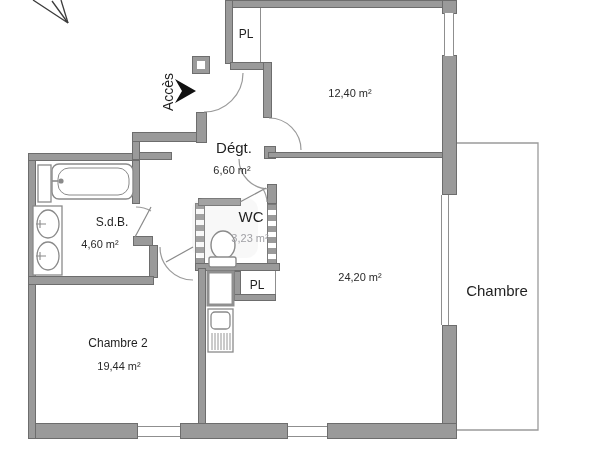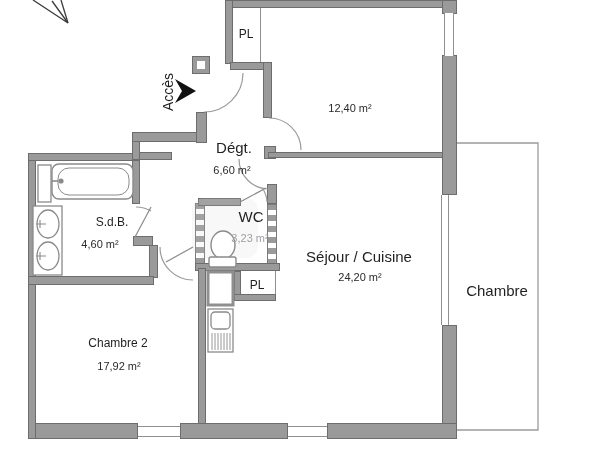--- a/index.html
+++ b/index.html
@@ -147,35 +147,34 @@
     <g fill="#fff" stroke="#8f8f8f" stroke-width="3">
       <rect x="208" y="272" width="25" height="33"></rect>
     </g>
     <g fill="#fff" stroke="#8a8a8a" stroke-width="1.3">
       <rect x="208" y="309" width="25" height="43"></rect>
       <rect x="211" y="312" width="19" height="17" rx="4"></rect>
       <path d="M 212 333 V 350 M 215 333 V 350 M 218 333 V 350 M 221 333 V 350 M 224 333 V 350 M 227 333 V 350 M 230 333 V 350" stroke-width="0.9"></path>
     </g>
   </svg>
 
-  <div class="area" style="left:350px;top:108px">12,40 m²</div>
+  <div class="area" style="left:350px;top:93px">12,40 m²</div>
 
   <div class="label" style="left:118px;top:343px">Chambre 2</div>
-  <div class="area" style="left:119px;top:366px">17,92 m²</div>
+  <div class="area" style="left:119px;top:366px">19,44 m²</div>
 
   <div class="label" style="left:112px;top:222px">S.d.B.</div>
   <div class="area" style="left:100px;top:244px">4,60 m²</div>
 
   <div class="label big" style="left:251px;top:216px">WC</div>
   <div class="area faded" style="left:250px;top:238px">3,23 m²</div>
 
   <div class="label big" style="left:234px;top:147px">Dégt.</div>
   <div class="area" style="left:232px;top:170px">6,60 m²</div>
 
-  <div class="label big" style="left:359px;top:256px">Séjour / Cuisine</div>
   <div class="area" style="left:360px;top:277px">24,20 m²</div>
 
   <div class="label big" style="left:497px;top:290px">Chambre</div>
 
   <div class="label" style="left:246px;top:34px">PL</div>
   <div class="label" style="left:257px;top:285px">PL</div>
 
   <div class="label rot" style="left:168px;top:92px">Accès</div>
 
 </div>

